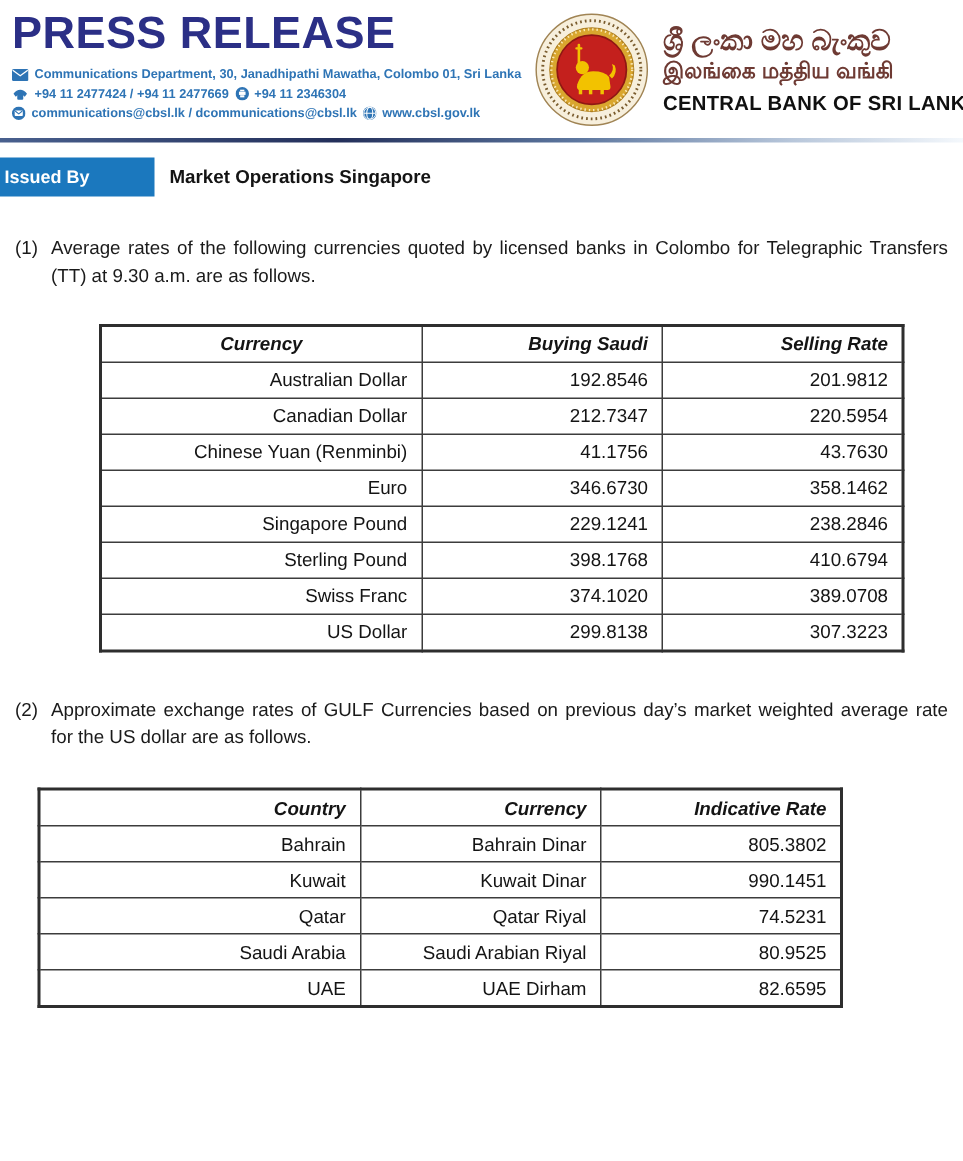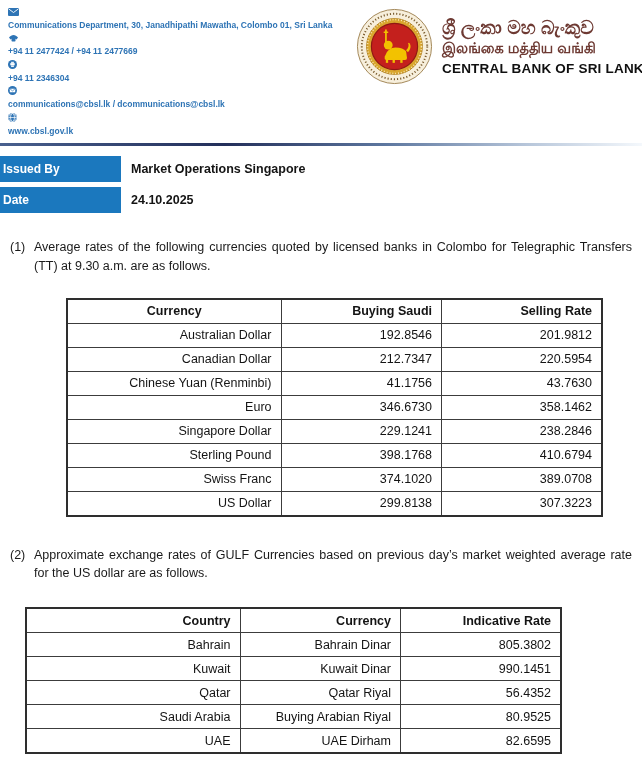--- a/index.html
+++ b/index.html
@@ -4,57 +4,58 @@
 <style>
   html,body { margin:0; padding:0; background:#ffffff; }
   .page {
     width:642px; height:774px; background:#ffffff; overflow:hidden;
     font-family:"Liberation Sans", sans-serif; color:#1c1c1c; position:relative;
   }
   
   .header { display:flex; justify-content:space-between; align-items:flex-start; padding:5px 6px 0 8px; }
   .header-left { flex:0 0 348px; }
   .press-title { font-size:30px; font-weight:900; color:#2b2f86; letter-spacing:.3px; line-height:1.02; margin:3px 0 5px 0; }
-  .contact-line { display:flex; align-items:flex-start; gap:4px; font-size:8.5px; color:#2e74b5; margin-top:3px; font-weight:600; white-space:nowrap;flex-direction:column; }
+  .contact-line { display:flex; align-items:flex-end; gap:4px; font-size:8.5px; color:#2e74b5; margin-top:3px; font-weight:600; white-space:nowrap; }
   .icon { display:inline-flex; align-items:center; justify-content:center; flex:0 0 auto; }
   .header-right { display:flex; align-items:center; gap:9px; margin-top:3px; padding-right:2px; }
   .bank-names { text-align:left; }
   .name-si { font-size:19px; color:#6e3a33; font-weight:bold; line-height:1.15; white-space:nowrap; }
   .name-ta { font-size:14.5px; color:#6e3a33; font-weight:bold; line-height:1.3; white-space:nowrap; }
   .name-en { font-size:13.5px; color:#101010; font-weight:900; margin-top:3px; letter-spacing:.2px; white-space:nowrap; }
   
   .divider { height:3px; margin-top:7px;
     background:linear-gradient(to right,#49608e 0%,#232f5a 35%,#5d779f 60%,#b7c6da 82%,#f4f8fc 100%); }
   
   .meta { margin-top:10px; }
   .meta-row { display:flex; align-items:stretch; margin-bottom:5px; }
-  .meta-label { width:121px; box-sizing:border-box; background:#1b78be; color:#ffffff;
+  .meta-label { width:103px; box-sizing:border-box; background:#1b78be; color:#ffffff;
     font-weight:bold; font-size:12px; padding:6px 0 6px 3px; }
   .meta-value { font-weight:bold; font-size:12.5px; padding:6px 0 0 10px; color:#141414; }
   
   .para { position:relative; padding:0 10px 0 34px; text-align:justify; font-size:12.5px; line-height:1.5; color:#1a1a1a; }
   .para .num { position:absolute; left:10px; top:0; }
   .para1 { margin-top:25px; }
   .para2 { margin-top:29px; }
   
   table { border-collapse:collapse; table-layout:fixed; width:537px; margin:22px 0 0 66px;
     font-size:12.5px; color:#141414; border:2px solid #2e2e2e; }
   th, td { border:1px solid #3c3c3c; padding:4.5px 9px; overflow:hidden; white-space:nowrap; }
-  th { font-weight:bold; }
+  th { font-weight:bold;font-style:italic; }
   .col-a { width:40%; } .col-b { width:30%; } .col-c { width:30%; }
   .t-left { text-align:right; } .t-center { text-align:center; } .t-right { text-align:right; }
   .tbl2 { margin-top:24px;margin-left:25px; }
 </style>
 </head>
 <body>
 
 <div class="page">
 
   <div class="header">
     <div class="header-left">
+      <div class="press-title">PRESS RELEASE</div>
 
       <div class="contact-line">
         <span class="icon">
           <svg width="11" height="8" viewBox="0 0 11 8">
               <rect x="0" y="0" width="11" height="8" rx="1" fill="#2e74b5"></rect>
               <polyline points="0.5,0.8 5.5,4.5 10.5,0.8" fill="none" stroke="#ffffff" stroke-width="0.9"></polyline>
             </svg>
         </span>
         <span>Communications Department, 30, Janadhipathi Mawatha, Colombo 01, Sri Lanka</span>
       </div>
@@ -127,24 +128,20 @@
     </div>
   </div>
 
   <div class="divider"></div>
 
   <div class="meta">
     <div class="meta-row">
       <div class="meta-label">Issued By</div>
       <div class="meta-value">Market Operations Singapore</div>
     </div>
-    <div class="meta-row">
-      <div class="meta-label">Date</div>
-      <div class="meta-value">24.10.2025</div>
-    </div>
   </div>
 
   <div class="para para1">
     <span class="num">(1)</span>
     <span>Average rates of the following currencies quoted by licensed banks in Colombo for Telegraphic Transfers (TT) at 9.30 a.m. are as follows.</span>
   </div>
 
   <table>
     <colgroup>
         <col class="col-a">
@@ -173,21 +170,21 @@
           <td class="t-left">Chinese Yuan (Renminbi)</td>
           <td class="t-right">41.1756</td>
           <td class="t-right">43.7630</td>
         </tr>
       <tr>
           <td class="t-left">Euro</td>
           <td class="t-right">346.6730</td>
           <td class="t-right">358.1462</td>
         </tr>
       <tr>
-          <td class="t-left">Singapore Dollar</td>
+          <td class="t-left">Singapore Pound</td>
           <td class="t-right">229.1241</td>
           <td class="t-right">238.2846</td>
         </tr>
       <tr>
           <td class="t-left">Sterling Pound</td>
           <td class="t-right">398.1768</td>
           <td class="t-right">410.6794</td>
         </tr>
       <tr>
           <td class="t-left">Swiss Franc</td>
@@ -227,25 +224,25 @@
           <td class="t-right">805.3802</td>
         </tr>
       <tr>
           <td class="t-left">Kuwait</td>
           <td class="t-left">Kuwait Dinar</td>
           <td class="t-right">990.1451</td>
         </tr>
       <tr>
           <td class="t-left">Qatar</td>
           <td class="t-left">Qatar Riyal</td>
-          <td class="t-right">56.4352</td>
+          <td class="t-right">74.5231</td>
         </tr>
       <tr>
           <td class="t-left">Saudi Arabia</td>
-          <td class="t-left">Buying Arabian Riyal</td>
+          <td class="t-left">Saudi Arabian Riyal</td>
           <td class="t-right">80.9525</td>
         </tr>
       <tr>
           <td class="t-left">UAE</td>
           <td class="t-left">UAE Dirham</td>
           <td class="t-right">82.6595</td>
         </tr>
     </tbody>
   </table>
 

